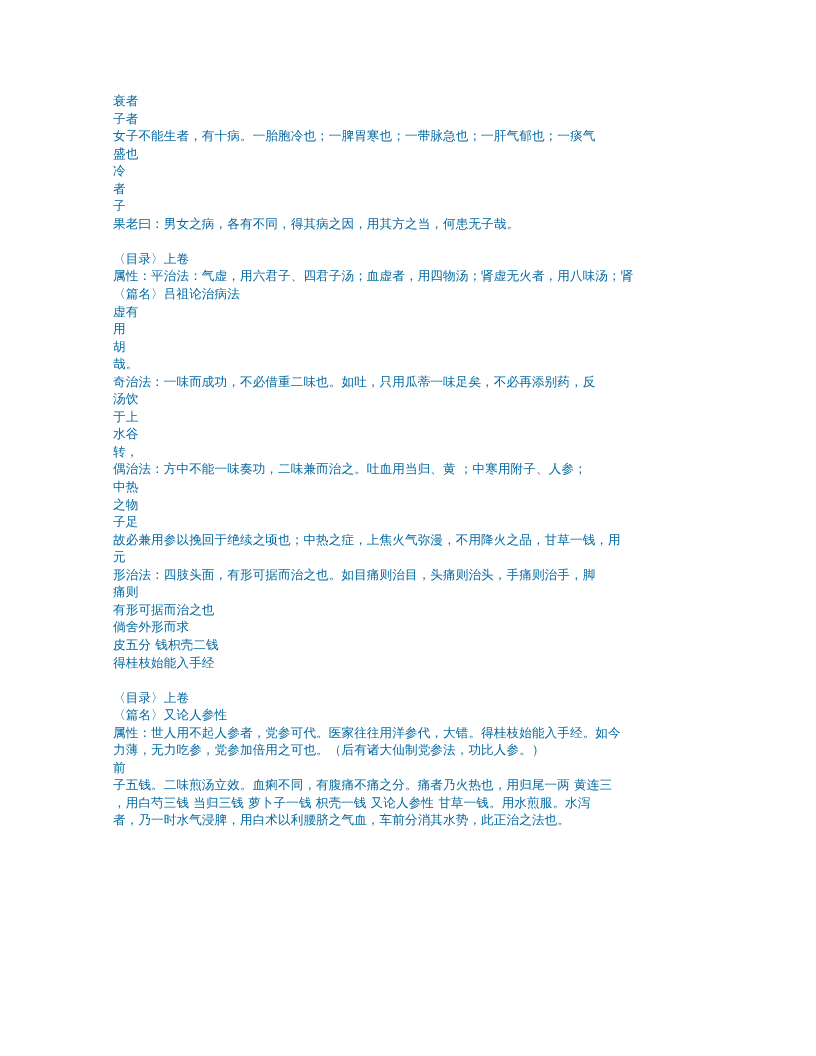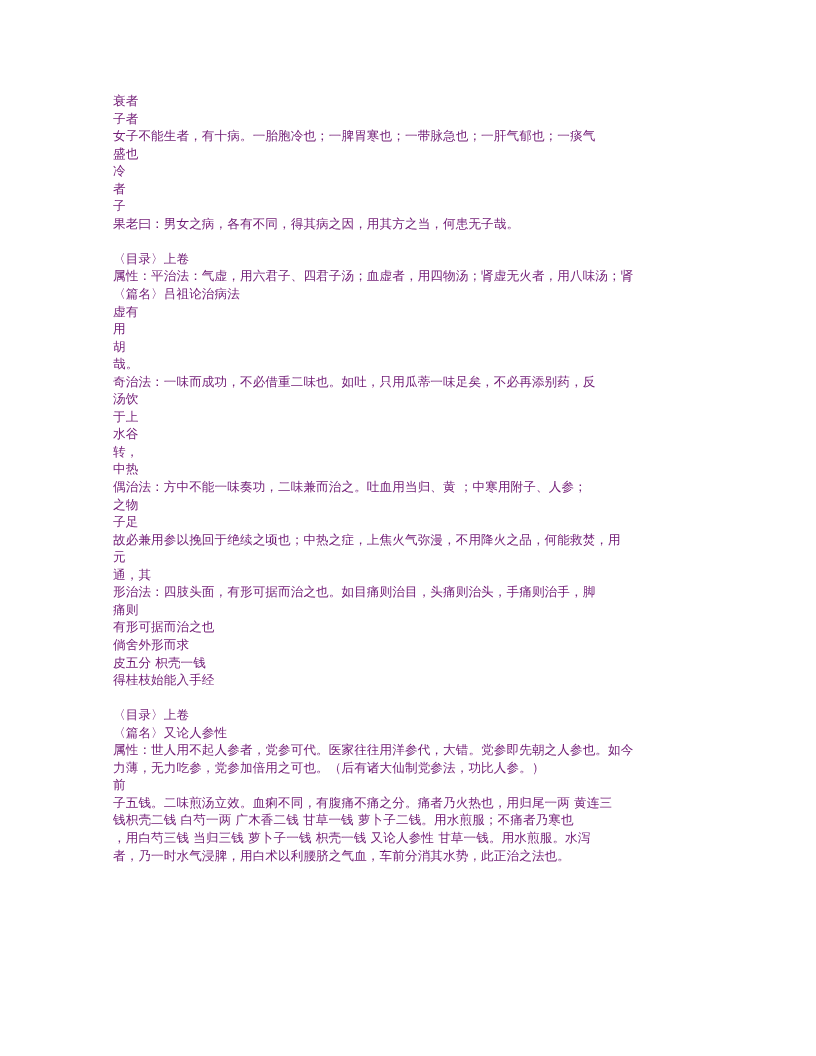--- a/index.html
+++ b/index.html
@@ -24,21 +24,21 @@
     position: absolute;
     left: 113px;
     top: 92px;
     width: 600px;
   }
   .text-line {
     font-size: 12.6px;
     line-height: 17.55px;
     white-space: pre-wrap;
     letter-spacing: 0.1px;
-    color: #701a75;
+    color: #0369a1;
     min-height: 17.55px;
   }
   .blank-line {
     min-height: 17.55px;
     line-height: 17.55px;
   }
 </style>
 </head>
 <body style="background: rgb(255, 255, 255);">
 
@@ -58,37 +58,35 @@
       <div class="text-line">〈篇名〉吕祖论治病法</div>
       <div class="text-line">虚有</div>
       <div class="text-line">用</div>
       <div class="text-line">胡</div>
       <div class="text-line">哉。</div>
       <div class="text-line">奇治法：一味而成功，不必借重二味也。如吐，只用瓜蒂一味足矣，不必再添别药，反</div>
       <div class="text-line">汤饮</div>
       <div class="text-line">于上</div>
       <div class="text-line">水谷</div>
       <div class="text-line">转，</div>
+      <div class="text-line">偶治法：方中不能一味奏功，二味兼而治之。吐血用当归、黄 ；中寒用附子、人参；</div>
       <div class="text-line">中热</div>
-      <div class="text-line">偶治法：方中不能一味奏功，二味兼而治之。吐血用当归、黄 ；中寒用附子、人参；</div>
       <div class="text-line">之物</div>
       <div class="text-line">子足</div>
-      <div class="text-line">故必兼用参以挽回于绝续之顷也；中热之症，上焦火气弥漫，不用降火之品，何能救焚，用</div>
+      <div class="text-line">故必兼用参以挽回于绝续之顷也；中热之症，上焦火气弥漫，不用降火之品，甘草一钱，用</div>
       <div class="text-line">元</div>
-      <div class="text-line">通，其</div>
       <div class="text-line">形治法：四肢头面，有形可据而治之也。如目痛则治目，头痛则治头，手痛则治手，脚</div>
       <div class="text-line">痛则</div>
       <div class="text-line">有形可据而治之也</div>
       <div class="text-line">倘舍外形而求</div>
-      <div class="text-line">皮五分 枳壳一钱</div>
+      <div class="text-line">皮五分 钱枳壳二钱</div>
       <div class="text-line">得桂枝始能入手经</div>
       <div class="text-line blank-line"></div>
       <div class="text-line">〈目录〉上卷</div>
       <div class="text-line">〈篇名〉又论人参性</div>
-      <div class="text-line">属性：世人用不起人参者，党参可代。医家往往用洋参代，大错。党参即先朝之人参也。如今</div>
+      <div class="text-line">属性：世人用不起人参者，党参可代。医家往往用洋参代，大错。得桂枝始能入手经。如今</div>
       <div class="text-line">力薄，无力吃参，党参加倍用之可也。（后有诸大仙制党参法，功比人参。）</div>
       <div class="text-line">前</div>
       <div class="text-line">子五钱。二味煎汤立效。血痢不同，有腹痛不痛之分。痛者乃火热也，用归尾一两 黄连三</div>
-      <div class="text-line">钱枳壳二钱 白芍一两 广木香二钱 甘草一钱 萝卜子二钱。用水煎服；不痛者乃寒也</div>
       <div class="text-line">，用白芍三钱 当归三钱 萝卜子一钱 枳壳一钱 又论人参性 甘草一钱。用水煎服。水泻</div>
       <div class="text-line">者，乃一时水气浸脾，用白术以利腰脐之气血，车前分消其水势，此正治之法也。</div>
     </div>
 </div>
 
 </body></html>

